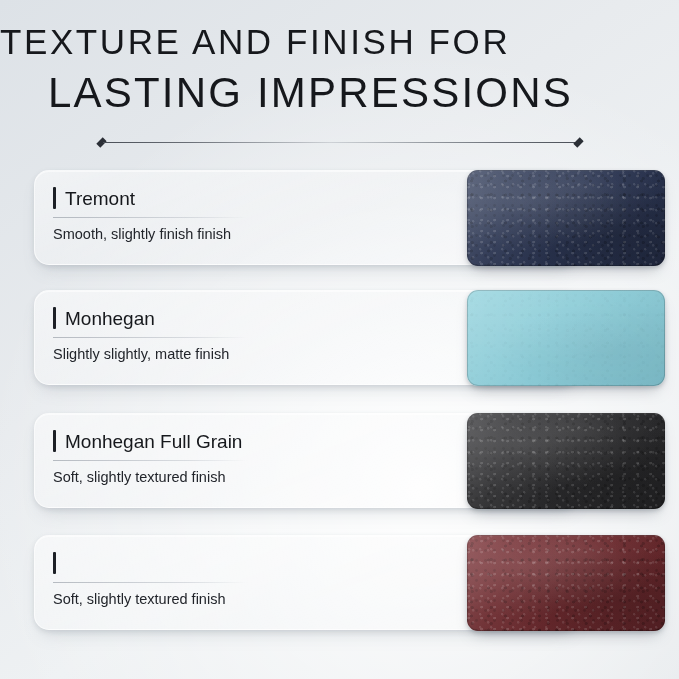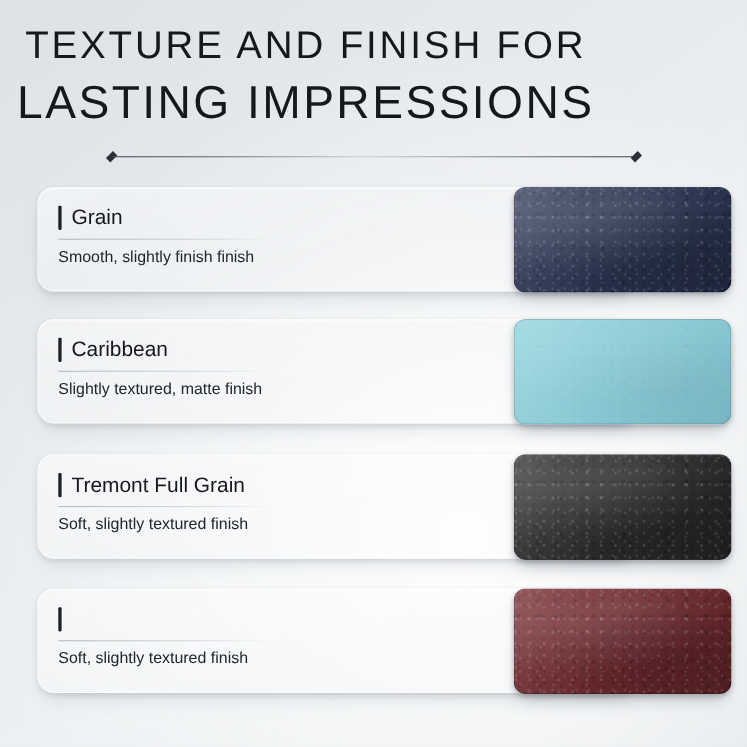--- a/index.html
+++ b/index.html
@@ -25,38 +25,38 @@
       linear-gradient(145deg, #dde2e7 0%, #e8ebee 38%, #eef1f3 62%, #e3e7ea 100%);
     overflow: hidden;
   }
 
   
   #header {
     position: absolute;
     top: 24px;
     left: 0;
     width: 556px;
-    text-align: center;
   }
   .title-line {
     display: block;
     color: #16181c;
     font-weight: 300;
     font-family: "Liberation Sans", sans-serif;
     white-space: nowrap;
     line-height: 1.0;
   }
   .title-line-1 {
     font-size: 35px;
     letter-spacing: 2.6px;
     margin-bottom: 13px;
   }
   .title-line-2 {
     font-size: 42px;
     letter-spacing: 2.2px;
+    margin-left: 48px;
   }
 
   
   #divider {
     position: absolute;
     top: 138px;
     left: 97px;
     width: 486px;
     height: 9px;
   }
@@ -228,61 +228,61 @@
     <span class="diamond left"></span>
     <span class="rule"></span>
     <span class="diamond right"></span>
   </div>
 
   <div class="row row-0">
     <div class="card">
       <div class="card-body">
         <div class="name-row">
           <span class="accent-bar"></span>
-          <span class="name-text">Grain</span>
+          <span class="name-text">Tremont</span>
         </div>
         <div class="name-underline"></div>
         <div class="desc-text">Smooth, slightly finish finish</div>
       </div>
     </div>
     <div class="swatch">
       <span class="base" style="background: linear-gradient(150deg, rgb(58, 69, 97) 0%, rgb(43, 53, 81) 45%, rgb(34, 42, 66) 100%);"></span>
       <span class="grain"></span>
       <span class="mottle"></span>
       <span class="sheen"></span>
       <span class="edge"></span>
     </div>
   </div>
 
   <div class="row row-1">
     <div class="card">
       <div class="card-body">
         <div class="name-row">
           <span class="accent-bar"></span>
-          <span class="name-text">Caribbean</span>
+          <span class="name-text">Monhegan</span>
         </div>
         <div class="name-underline"></div>
-        <div class="desc-text">Slightly textured, matte finish</div>
+        <div class="desc-text">Slightly slightly, matte finish</div>
       </div>
     </div>
     <div class="swatch matte">
       <span class="base" style="background: linear-gradient(150deg, rgb(159, 216, 225) 0%, rgb(143, 205, 216) 45%, rgb(127, 192, 205) 100%);"></span>
       <span class="grain"></span>
       <span class="mottle"></span>
       <span class="sheen"></span>
       <span class="edge"></span>
     </div>
   </div>
 
   <div class="row row-2">
     <div class="card">
       <div class="card-body">
         <div class="name-row">
           <span class="accent-bar"></span>
-          <span class="name-text">Tremont Full Grain</span>
+          <span class="name-text">Monhegan Full Grain</span>
         </div>
         <div class="name-underline"></div>
         <div class="desc-text">Soft, slightly textured finish</div>
       </div>
     </div>
     <div class="swatch">
       <span class="base" style="background: linear-gradient(150deg, rgb(58, 58, 61) 0%, rgb(44, 44, 46) 45%, rgb(35, 35, 37) 100%);"></span>
       <span class="grain"></span>
       <span class="mottle"></span>
       <span class="sheen"></span>

